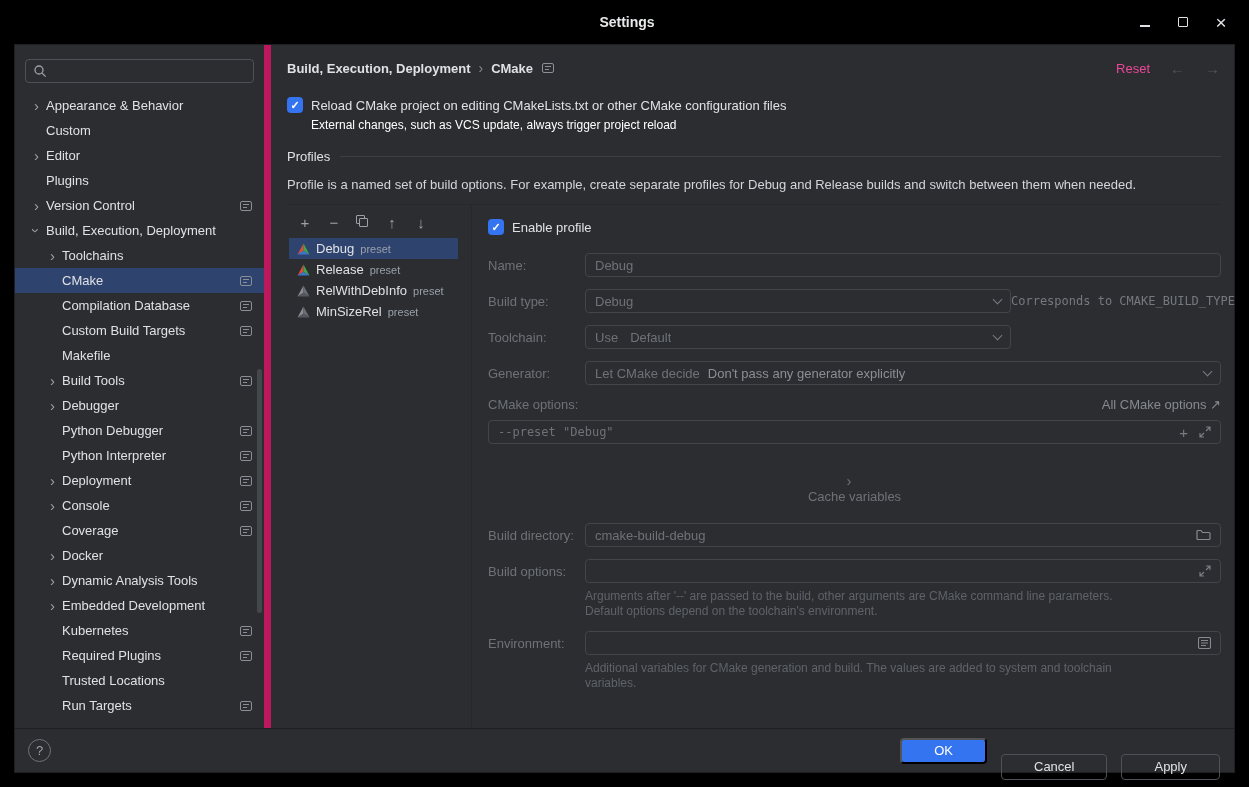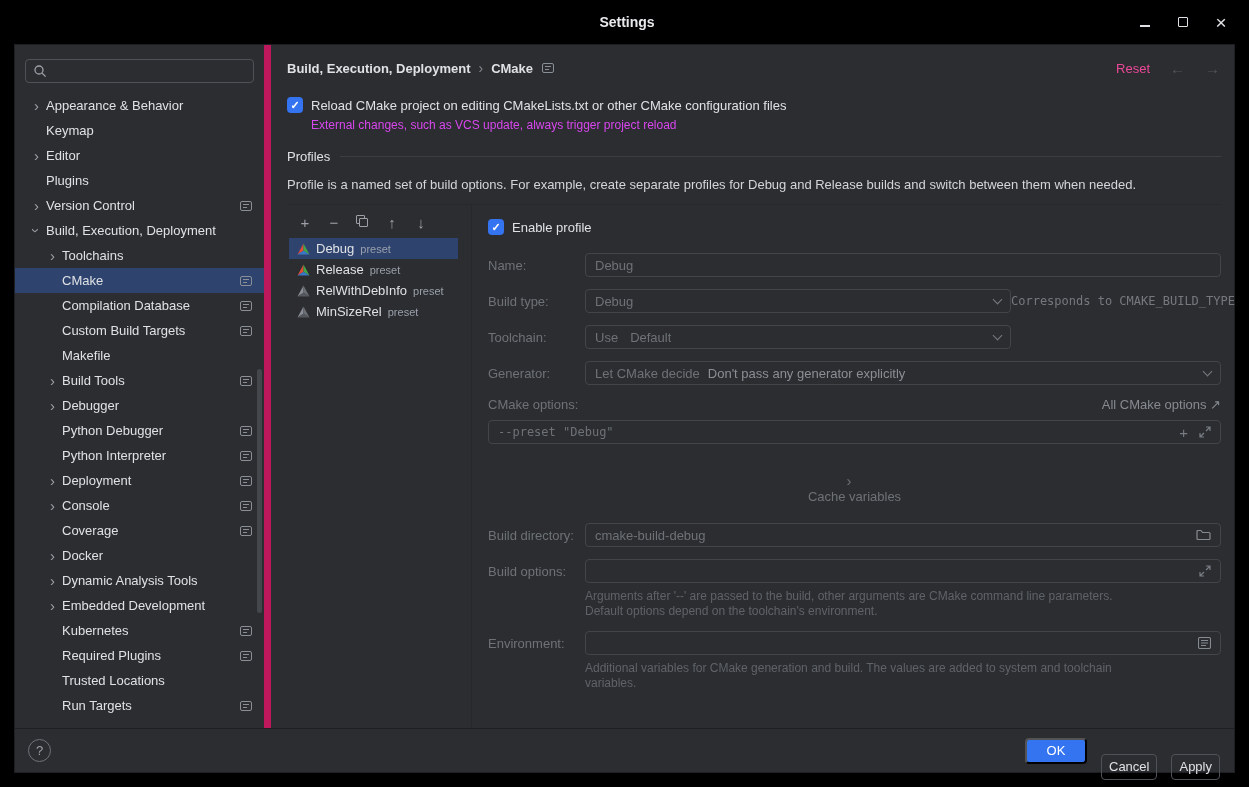--- a/index.html
+++ b/index.html
@@ -63,21 +63,21 @@
   .header-right { margin-left:auto; display:flex; align-items:center; gap:20px; }
   .reset-link { color:#ec4899; font-size:13px; cursor:pointer; }
   .nav-arrow { color:#53565c; font-size:15px; }
 
   .content { flex:1; display:flex; flex-direction:column; min-height:0;
              padding:6px 13px 0 16px; }
   .check-row { display:flex; align-items:center; gap:8px; color:#dfe1e5; font-size:13px; }
   .checkbox { width:16px; height:16px; border-radius:4px; background:#3574f0;
               display:flex; align-items:center; justify-content:center; flex:none; }
   .tick { color:#fff; font-size:11px; font-weight:bold; line-height:1; }
-  .reload-note { margin:5px 0 0 24px; color:#d946ef; font-size:12px; }
+  .reload-note { margin:5px 0 0 24px; color:#ffffff; font-size:12px; }
   .sep-row { display:flex; align-items:center; margin-top:17px; }
   .sep-title { color:#dfe1e5; font-size:13px; }
   .sep-line { flex:1; height:1px; background:#3c3e43; margin-left:10px; }
   .profiles-desc { margin-top:13px; color:#d3d5da; font-size:13px; }
 
   
   .split { margin-top:12px; flex:1; min-height:0; display:flex;
            border-top:1px solid #26282b; }
   .profiles-panel { width:185px; flex:none; border-right:1px solid #26282b;
                     padding:4px 0 0 2px; }
@@ -125,21 +125,21 @@
   .env-help { max-width:555px; }
 
   
   .bottombar { height:44px; flex:none; border-top:1px solid #1e1f22;
                display:flex; align-items:center; padding:0 14px 0 13px; }
   .help-circle { width:23px; height:23px; border:1px solid #6f737a; border-radius:50%;
                  color:#9da0a8; display:flex; align-items:center; justify-content:center;
                  font-size:13px; }
   .buttons { margin-left:auto; display:flex; align-items:center; gap:14px; }
   .btn { height:26px; border-radius:4px; font-size:13px; display:flex;
-         align-items:center; justify-content:center; padding:0 7px; cursor:pointer; }
+         align-items:center; justify-content:center; padding:0 32px; cursor:pointer; }
   .btn-primary { background:#3574f0; color:#fff; min-width:62px; }
   .btn-plain { background:transparent; border:1px solid #4e5157; color:#dfe1e5;margin-top:32px; }
 </style>
 </head>
 <body>
 
 <div class="window">
 
   <div class="titlebar">
     <div class="title">Settings</div>
@@ -167,21 +167,21 @@
           </span>
           <input class="search-input" placeholder="" style="">
         </div>
 
         <div class="tree">
           <div class="t-row lvl0">
               <span class="chev"></span>
               <span class="t-label">Appearance &amp; Behavior</span>
             </div>
           <div class="t-row lvl0 no-chev">
-              <span class="t-label">Keymap</span>
+              <span class="t-label">Custom</span>
             </div>
           <div class="t-row lvl0">
               <span class="chev"></span>
               <span class="t-label">Editor</span>
             </div>
           <div class="t-row lvl0 no-chev">
               <span class="t-label">Plugins</span>
             </div>
           <div class="t-row lvl0">
               <span class="chev"></span>

